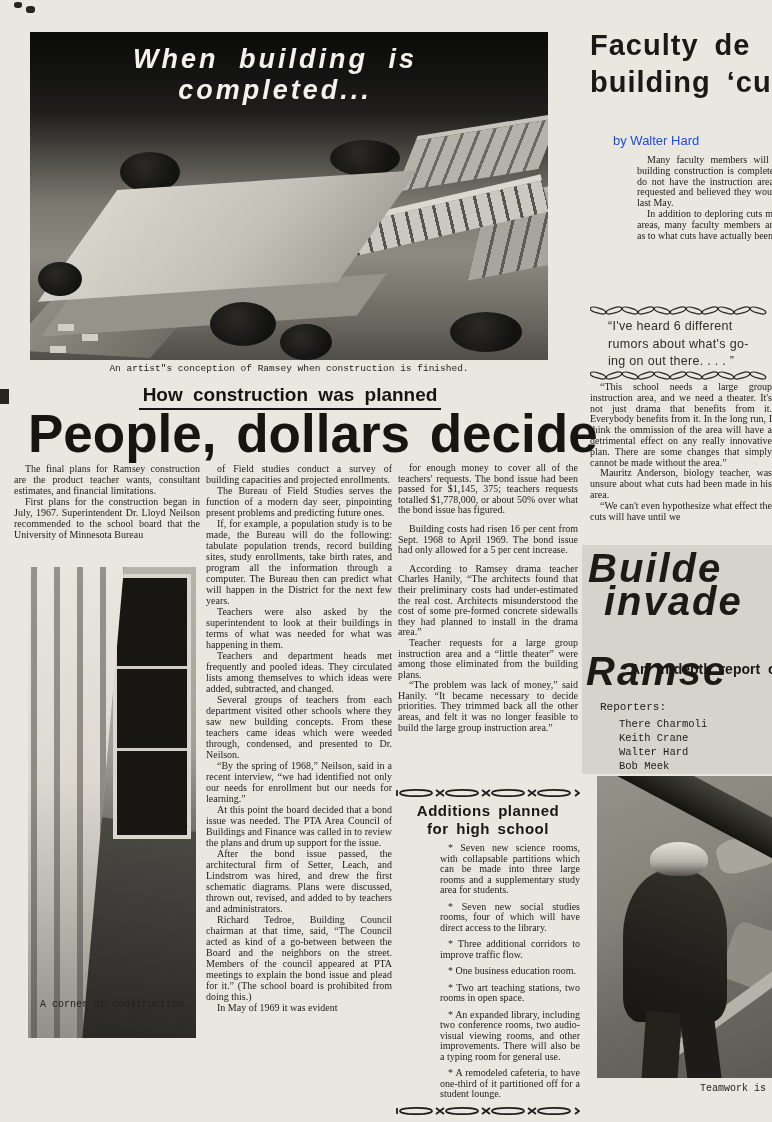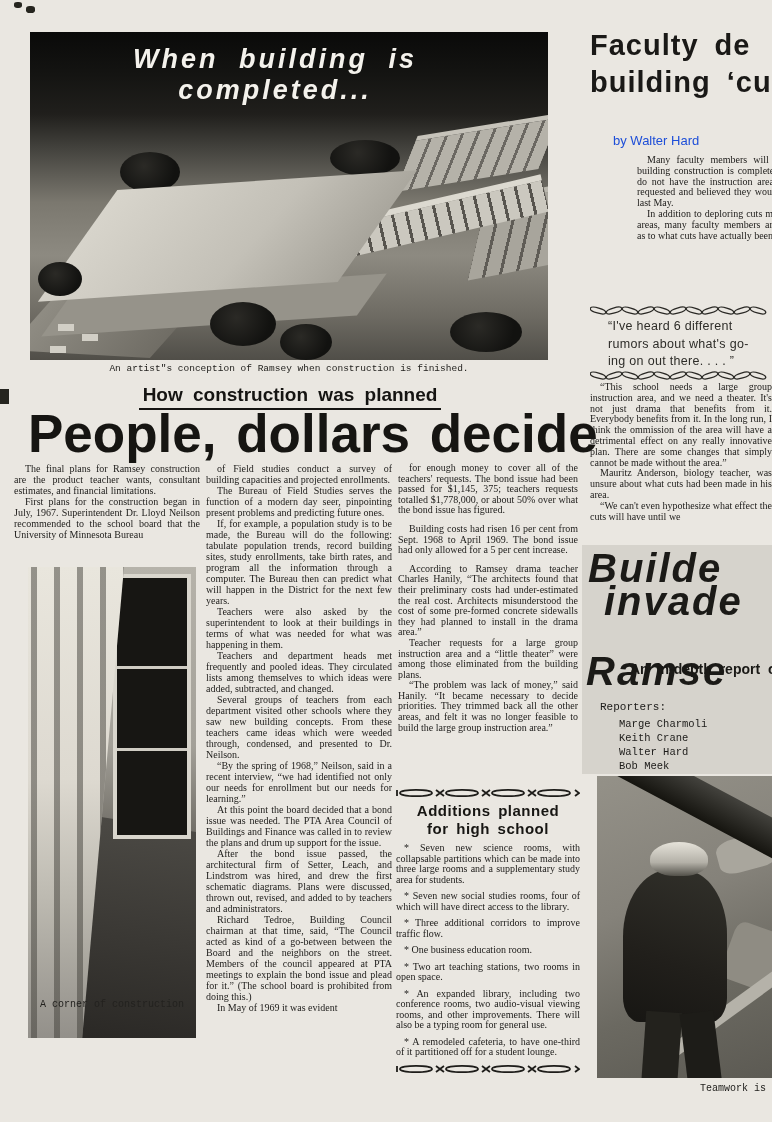--- a/index.html
+++ b/index.html
@@ -75,21 +75,21 @@
     background:linear-gradient(180deg,#4b4944,#2a2825);
     transform:rotate(9deg); transform-origin:left bottom;
   }
 
   
   #additions-box { left:396px; top:786px; width:184px; }
   #additions-box .title {
     text-align:center; font-family:"Liberation Sans", sans-serif; font-weight:bold;
     font-size:15px; line-height:18px; letter-spacing:.5px; word-spacing:3px; color:#171613;
   }
-  #additions-box .items { margin-top:5px; }
+  #additions-box .items { margin-top:5px;margin-left:44px; }
   #additions-box .items p {
     margin:0 0 6px 0; text-indent:8px; text-align:justify;
     font-size:10px; line-height:10.5px;
   }
   .chainsvg { display:block; margin:2px 0 4px 0; }
 
   
   #faculty-headline {
     left:590px; top:27px; width:240px;
     font-family:"Liberation Sans", sans-serif; font-weight:bold;
@@ -333,21 +333,21 @@
   </div>
 
   <div class="abs" id="builders-box">
     <div class="big" id="builders-line1">Builde</div>
     <div class="big" id="builders-line2">invade</div>
     <div class="big" id="builders-line3">Ramse</div>
     <div id="builders-subtitle">An in-depth report on</div>
     <div id="reporters-label">Reporters:</div>
     <div id="photographers-label">Pho</div>
     <div id="reporter-names">
-      <div>Marge Charmoli</div>
+      <div>There Charmoli</div>
       <div>Keith Crane</div>
       <div>Walter Hard</div>
       <div>Bob Meek</div>
     </div>
   </div>
 
   <div id="team-photo" class="photo">
     <div class="shape rubble1"></div>
     <div class="shape rubble2"></div>
     <div class="shape plank"></div>

